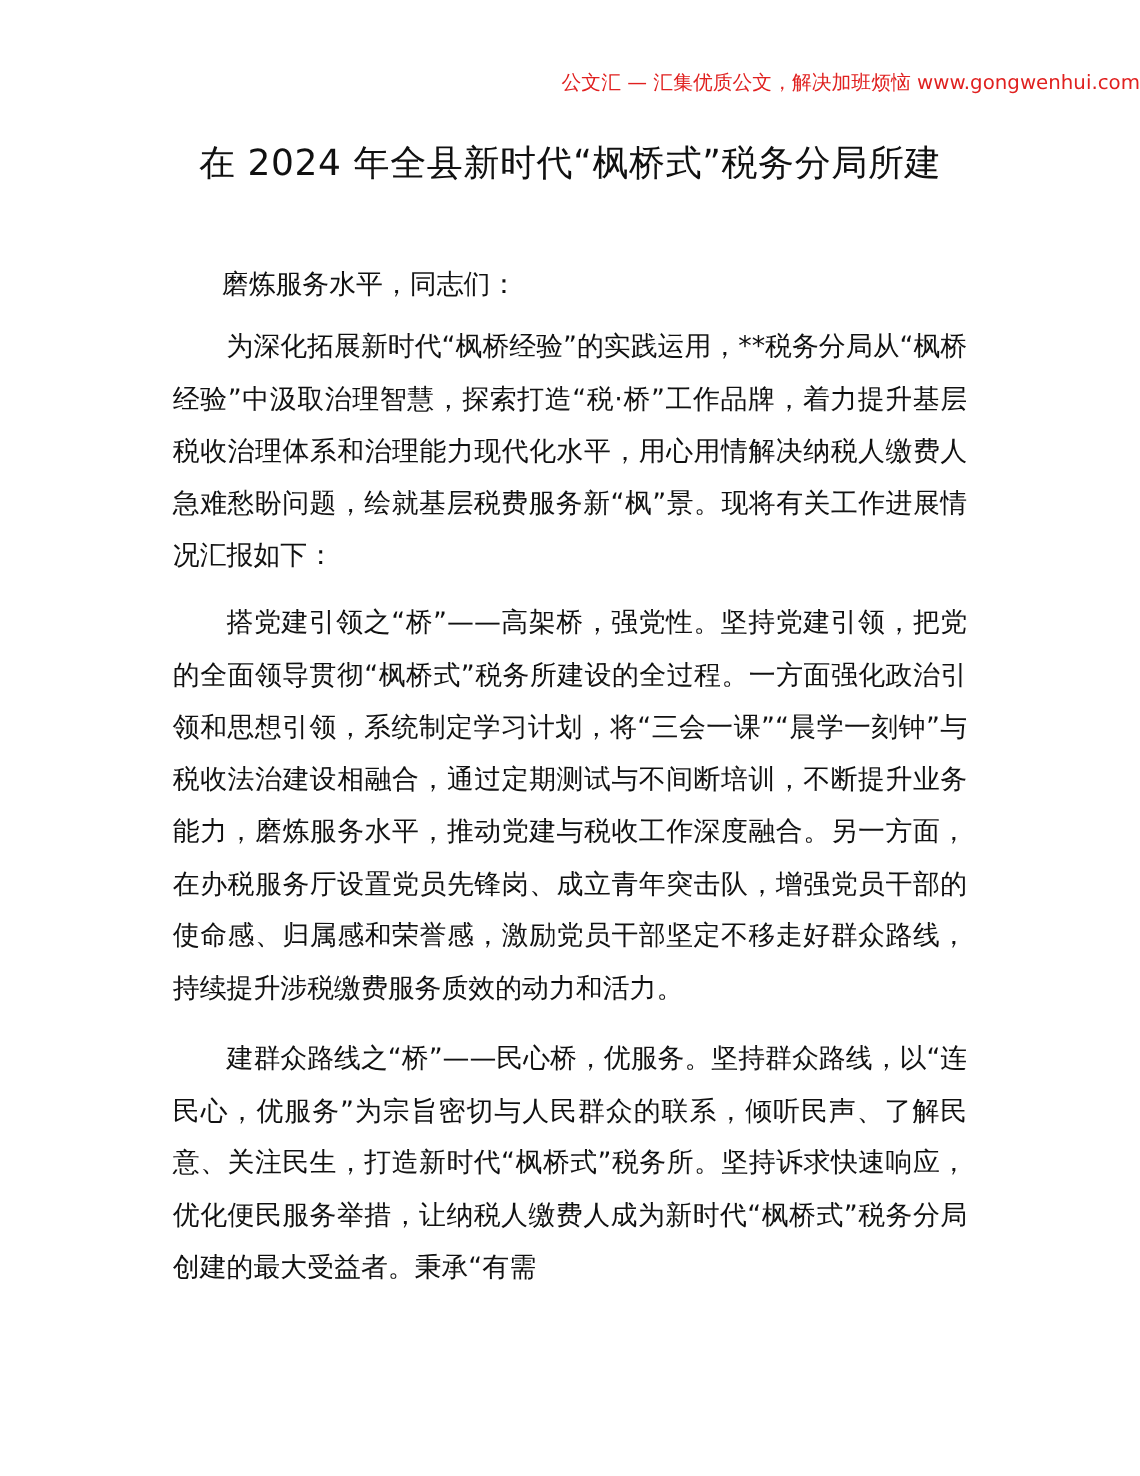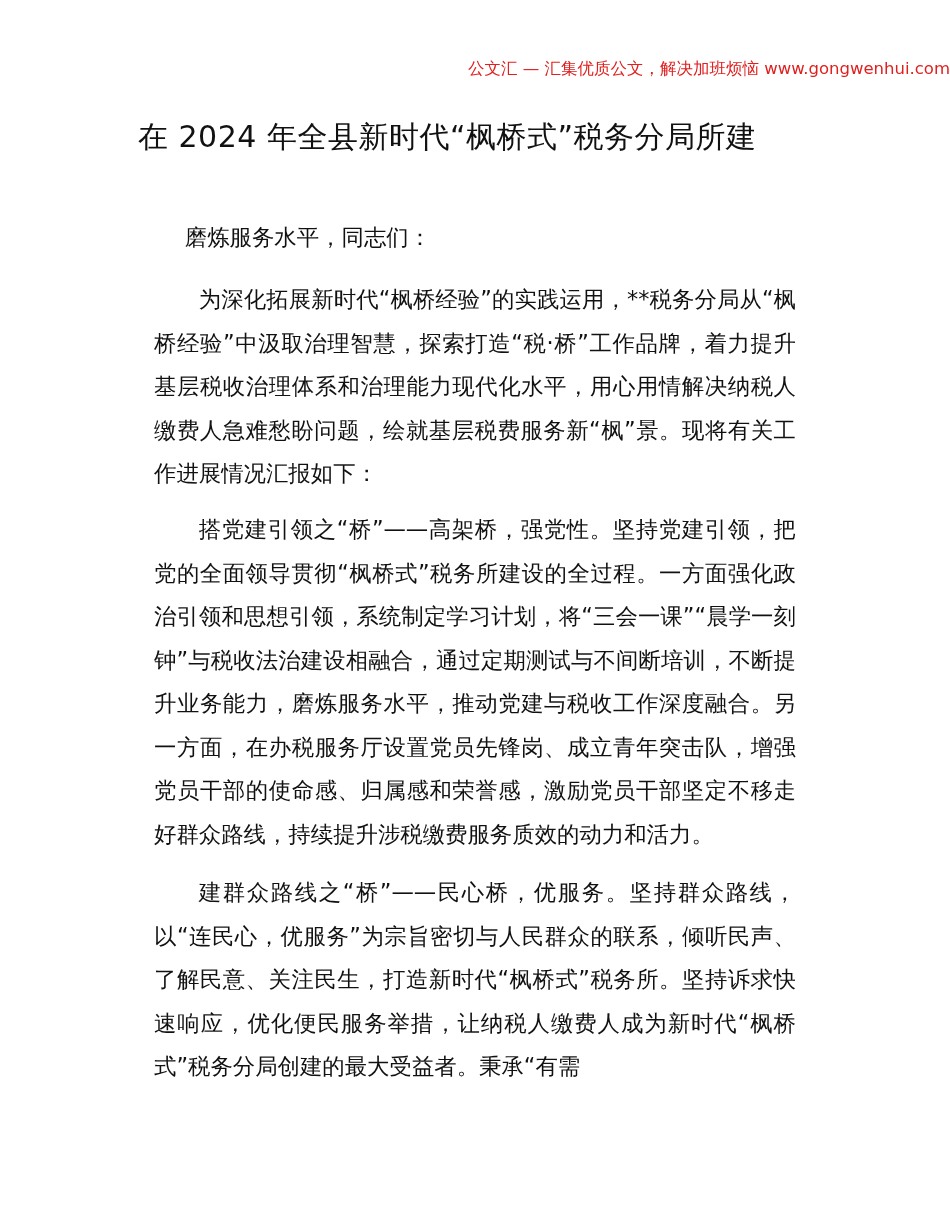--- a/index.html
+++ b/index.html
@@ -1,23 +1,23 @@
 <!DOCTYPE html>
 <html><head>
 <meta charset="utf-8">
 <style>
   html, body { margin:0; padding:0; background:#ffffff; }
   body { width:950px; height:1230px; position:relative; overflow:hidden;
          font-family:"DejaVu Sans","Liberation Sans",sans-serif; color:#111; }
   .header { position:absolute; top:58px; left:0; width:950px; text-align:right;
             font-size:16.5px; color:#e0201f; letter-spacing:0; }
-  .title { position:absolute; top:114px; left:138px; width:674px; text-align:left;
+  .title { position:absolute; top:114px; left:138px; width:674px; text-align:center;
            font-size:30px; line-height:45px; color:#111; letter-spacing:0.5px; }
   .body { position:absolute; left:140px; width:670px; font-size:22.4px; color:#111; }
-  .para { margin:14px; line-height:43.5px; text-indent:2em; text-align:justify; }
+  .para { margin:4px; line-height:43.5px; text-indent:2em; text-align:justify; }
   .greeting { position:absolute; top:217px; left:140px; width:670px; font-size:22.4px;
               line-height:40px; text-indent:2em; }
   #p1 { top:264px; } #p2 { top:494px; } #p3 { top:857px; }
 </style>
 </head>
 <body>
 
 <div class="header">公文汇 — 汇集优质公文，解决加班烦恼 www.gongwenhui.com</div>
 
 <div class="title">

